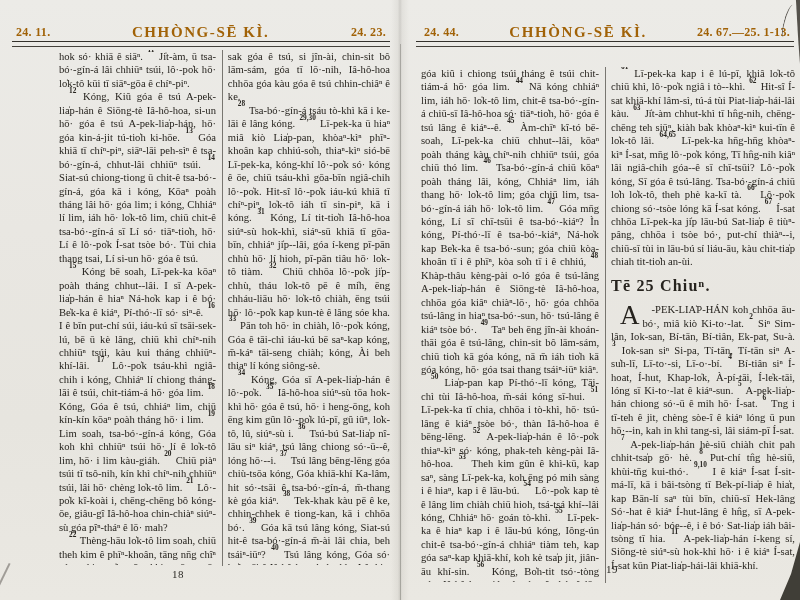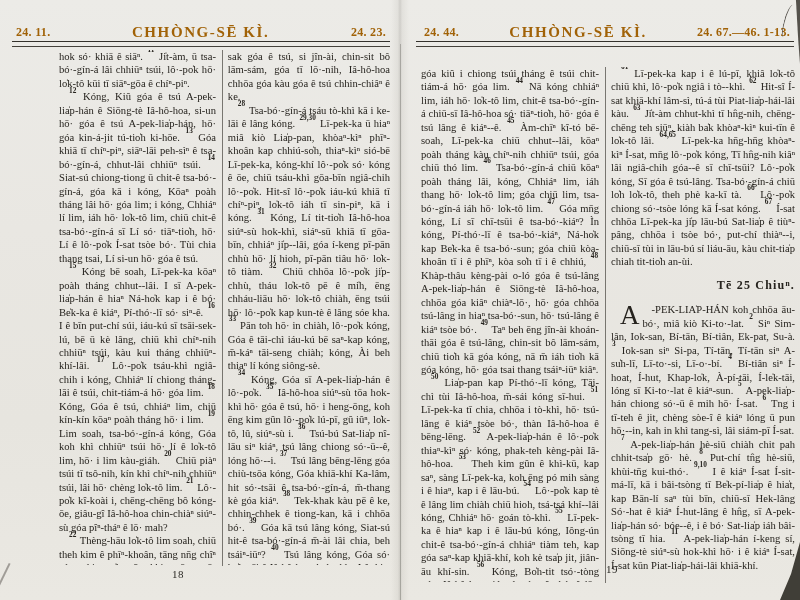--- a/index.html
+++ b/index.html
@@ -48,21 +48,21 @@
   .col.c2{width:187px;}
   .divider{width:1px;background:rgba(50,46,40,.62);margin:0 5px 0 6px;height:516px;}
 
   .para{margin:0;text-indent:9px;}
   .para.cont{text-indent:0;}
   sup.v{
     font-size:7.3px;line-height:0;position:relative;top:-3.2px;
     font-weight:bold;padding:0 1px 0 1px;letter-spacing:0;
   }
   .chap-heading{
-    text-align:right;font-weight:bold;font-size:12px;letter-spacing:1.2px;
+    text-align:left;font-weight:bold;font-size:16px;letter-spacing:1.2px;
     margin:10px 0 11px 0;text-indent:0;
   }
   .dc{
     float:left;font-size:27px;line-height:23px;padding:1px 3px 0 0;
     color:#26231e;
   }
 
   .page-num{
     position:absolute;font-size:11px;color:#2a2824;letter-spacing:.5px;
   }
@@ -126,21 +126,21 @@
           <p class="para indent"><sup class="v">34</sup> Kóng, Góa sī A-pek-lia̍p-hán ê lô·-po̍k. <sup class="v">35</sup> Iâ-hô-hoa siúⁿ-sù tōa hok-khì hō· góa ê tsú, hō· i heng-ōng, koh ēng kim gûn lô·-po̍k lú-pī, gû iûⁿ, lo̍k-tô, lû, siúⁿ-sù i. <sup class="v">36</sup> Tsú-bú Sat-lia̍p nî-lāu siⁿ kiáⁿ, tsú lâng chiong só·-ū--ê, lóng hō·--i. <sup class="v">37</sup> Tsú lâng bēng-lēng góa chiù-tsōa kóng, Góa khiā-khí Ka-lâm, hit só·-tsāi ê tsa-bó·-gín-á, m̄-thang kè góa kiáⁿ. <sup class="v">38</sup> Tek-khak kàu pē ê ke, chhin-chhek ê tiong-kan, kā i chhōa bó·. <sup class="v">39</sup> Góa kā tsú lâng kóng, Siat-sú hit-ê tsa-bó·-gín-á m̄-ài lâi chia, beh tsáiⁿ-iūⁿ? <sup class="v">40</sup> Tsú lâng kóng, Góa só· ho̍k-sāi ê Iâ-hô-hoa, beh chhe I ê thiⁿ-sài pì-iū lí, siúⁿ-sù lí pîⁿ-tháⁿ ê lō·, thang tī pē ê ke chhin-chhek kan, kā i kiáⁿ chhōa bó· <sup class="v">41</sup> Siat-sú kàu góa chhin lâng ê só·-tsāi, i nā m̄-khéng, chiū góa kah lí chiù-tsōa, kap lí bô kan-sia̍p. <sup class="v">42,43</sup> Kin-á-jit góa kàu chíⁿ-piⁿ, kî-tó kóng, Góa ê Tsú A-pek-lia̍p-hán ê Siōng-tè Iâ-hô-hoa, nā chin-chiàⁿ siúⁿ-sù góa pîⁿ-tháⁿ ê lō·, chiū góa kin-á-jit khiā tī chíⁿ-piⁿ, tek-khak ū tsa-bó·-gín-á chhut-lâi chhiūⁿ tsúi,</p>
         </div>
     </div>
     <div class="page-num">18</div>
   </div>
 
   <div class="page right">
     <div class="hdr">
       <span class="ref">24. 44.</span>
       <span class="ttl">CHHÒNG-SĒ KÌ.</span>
-      <span class="ref">24. 67.—46. 1-13.</span>
+      <span class="ref">24. 67.—25. 1-13.</span>
     </div>
     <div class="double-rule"></div>
     <div class="cols">
       <div class="col c1">
           <p class="para cont">góa kiû i chiong tsúi tháng ê tsúi chit-tiám-á hō· góa lim. <sup class="v">44</sup> Nā kóng chhiáⁿ lim, iáh hō· lo̍k-tô lim, chit-ê tsa-bó·-gín-á chiū-sī Iâ-hô-hoa só· tiāⁿ-tio̍h, hō· góa ê tsú lâng ê kiáⁿ--ê. <sup class="v">45</sup> Àm-chīⁿ kî-tó bē-soah, Lī-pek-ka chiū chhut--lâi, kōaⁿ poàh tháng kàu chíⁿ-nih chhiūⁿ tsúi, góa chiū thó lim. <sup class="v">46</sup> Tsa-bó·-gín-á chiū kōaⁿ poàh tháng lâi, kóng, Chhiáⁿ lim, iáh thang hō· lo̍k-tô lim; góa chiū lim, tsa-bó·-gín-á iáh hō· lo̍k-tô lim. <sup class="v">47</sup> Góa mn̄g kóng, Lí sī chī-tsūi ê tsa-bó·-kiáⁿ? Ìn kóng, Pí-thó·-lī ê tsa-bó·-kiáⁿ, Ná-ho̍k kap Be̍k-ka ê tsa-bó·-sun; góa chiū kòa-khoân tī i ê phīⁿ, kòa so̍h tī i ê chhiú, <sup class="v">48</sup> Khàp-thâu kèng-pài o-ló góa ê tsú-lâng A-pek-lia̍p-hán ê Siōng-tè Iâ-hô-hoa, chhōa góa kiâⁿ chiàⁿ-lō·, hō· góa chhōa tsú-lâng in hiaⁿ tsa-bó·-sun, hō· tsú-lâng ê kiáⁿ tsòe bó·. <sup class="v">49</sup> Taⁿ beh ēng jîn-ài khoán-thāi góa ê tsú-lâng, chin-sit bô lām-sám, chiū tio̍h kā góa kóng, nā m̄ iáh tio̍h kā góa kóng, hō· góa tsai thang tsáiⁿ-iūⁿ kiâⁿ.</p>
           <p class="para indent"><sup class="v">50</sup> Lia̍p-pan kap Pí-thó·-lī kóng, Tāi-chì tùi Iâ-hô-hoa, m̄-sái kóng sī-hui. <sup class="v">51</sup> Lī-pek-ka tī chia, chhōa i tò-khì, hō· tsú-lâng ê kiáⁿ tsòe bó·, thàn Iâ-hô-hoa ê bēng-lēng. <sup class="v">52</sup> A-pek-lia̍p-hán ê lô·-po̍k thiaⁿ-kìⁿ só· kóng, phak-teh kèng-pài Iâ-hô-hoa. <sup class="v">53</sup> Theh kim gûn ê khì-kū, kap saⁿ, sàng Lī-pek-ka, koh ēng pó mih sàng i ê hiaⁿ, kap i ê lāu-bú. <sup class="v">54</sup> Lô·-po̍k kap tè ê lâng lim chiàh chiū hioh, tsá-tsá khí--lâi kóng, Chhiáⁿ hō· goán tò-khì. <sup class="v">55</sup> Lī-pek-ka ê hiaⁿ kap i ê lāu-bú kóng, Iông-ún chit-ê tsa-bó·-gín-á chhiáⁿ tiàm teh, kap góa saⁿ-kap khiā-khí, koh kè tsa̍p jit, jiân-āu khí-sin. <sup class="v">56</sup> Kóng, Bo̍h-tit tsó·-tòng góa, Iâ-hô-hoa siúⁿ-sù góa pîⁿ-tháⁿ ê lō·, chhiáⁿ hō· góa tò--khì.  Kóng, Thang kiò chit-ê tsa-bó·-gín-á lâi mn̄g--i.  Chiū kiò Lī-pek-ka kóng, Lí beh kap chit-ê lâng saⁿ-kap khì mah? kóng, Góa beh khì.  Chiū chhe Lī-pek-ka kap i ê leng-bú, tâng A-pek-lia̍p-hán ê lô·-po̍k, kap tè ê lâng chiū khì.  Kā</p>
         </div>
       <div class="divider"></div>
       <div class="col c2">
           <p class="para indent"><sup class="v">61</sup> Lī-pek-ka kap i ê lú-pī, khiâ lo̍k-tô chiū khì, lô·-po̍k ngiâ i tò--khì. <sup class="v">62</sup> Hit-sî Í-sat khiā-khí lâm-sì, tú-á tùi Piat-lia̍p-hái-lâi kàu. <sup class="v">63</sup> Ji̍t-àm chhut-khì tī hn̂g-nih, chēng-chēng teh siūⁿ, kiàh ba̍k khòaⁿ-kìⁿ kui-tīn ê lo̍k-tô lâi. <sup class="v">64,65</sup> Lī-pek-ka hn̄g-hn̄g khòaⁿ-kìⁿ Í-sat, mn̄g lô·-po̍k kóng, Tī hn̂g-nih kiâⁿ lâi ngiâ-chih góa--ê sī chī-tsūi? Lô·-po̍k kóng, Sī góa ê tsú-lâng. Tsa-bó·-gín-á chiū lo̍h lo̍k-tô, theh phè ka-kī tà. <sup class="v">66</sup> Lô·-po̍k chiong só·-tsòe lóng kā Í-sat kóng. <sup class="v">67</sup> Í-sat chhōa Lī-pek-ka ji̍p lāu-bú Sat-lia̍p ê tiùⁿ-pâng, chhōa i tsòe bó·, put-chí thiàⁿ--i, chiū-sī tùi in lāu-bú sí liáu-āu, kàu chit-tia̍p chiah tit-tio̍h an-ùi.</p>

